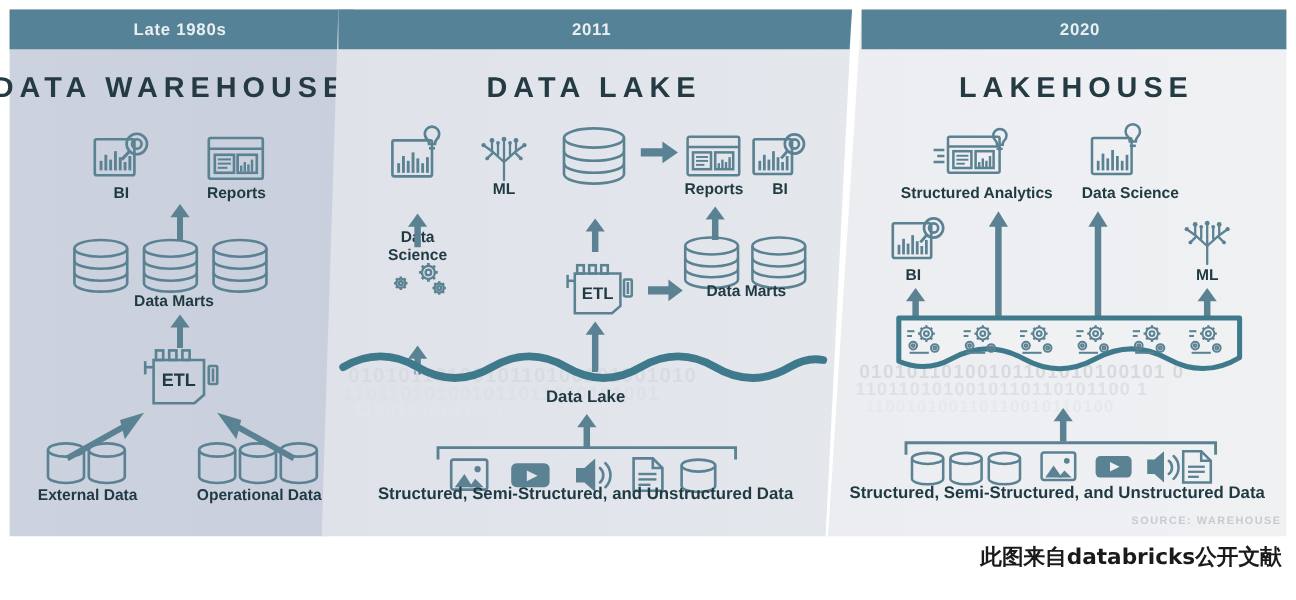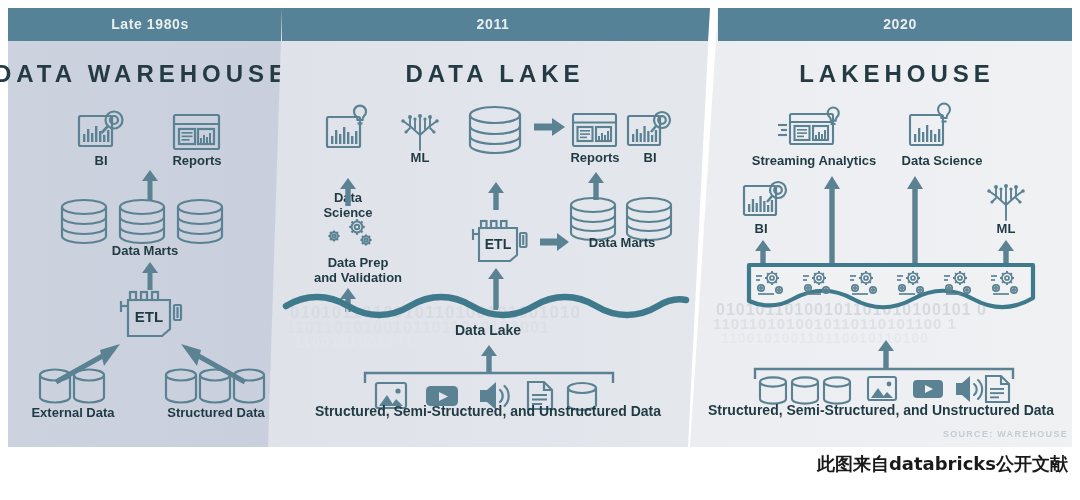--- a/index.html
+++ b/index.html
@@ -192,21 +192,21 @@
                 <ellipse cx="17" cy="8" rx="15" ry="5.5"></ellipse>
                 <path d="M2,8 L2,30 A15,5.5 0 0 0 32,30 L32,8"></path>
               </g>
           <g transform="translate(68,0)">
                 <ellipse cx="17" cy="8" rx="15" ry="5.5"></ellipse>
                 <path d="M2,8 L2,30 A15,5.5 0 0 0 32,30 L32,8"></path>
               </g>
         </g>
       </svg>
     </div>
-    <div class="lbl" style="left:146px;top:405px;width:140px;">Structured Data</div>
+    <div class="lbl" style="left:146px;top:405px;width:140px;">Operational Data</div>
   </div>
 
   <div class="panel" style="left:268px;width:450px;text-decoration:underline;">
     <svg class="bg" width="450" height="447" viewBox="0 0 450 447">
       <defs>
         <linearGradient id="p2g" x1="0" y1="0" x2="1" y2="0">
           <stop offset="0" stop-color="#dfe2e9"></stop>
               <stop offset="1" stop-color="#e4e7ec"></stop>
         </linearGradient>
       </defs>
@@ -381,21 +381,20 @@
                   <line x1="11" y1="7" x2="12.6" y2="7"></line>
               <line x1="3" y1="3" x2="4.3" y2="4.3"></line>
                   <line x1="9.7" y1="9.7" x2="11" y2="11"></line>
               <line x1="11" y1="3" x2="9.7" y2="4.3"></line>
                   <line x1="4.3" y1="9.7" x2="3" y2="11"></line>
             </g>
           </g>
         </g>
       </svg>
     </div>
-    <div class="lbl" style="left:36px;top:255px;width:108px;">Data Prep<br>and Validation</div>
 
     <div class="ico" style="left:197px;top:218px;">
       <svg width="70" height="48" viewBox="0 0 70 48">
         <g fill="none" stroke="#5b8293" stroke-width="2.1">
           <rect x="16" y="3" width="5.5" height="7"></rect>
               <rect x="26" y="3" width="5.5" height="7"></rect>
               <rect x="36" y="3" width="5.5" height="7"></rect>
           <path d="M14,10 L52,10 L52,37 L45,43 L14,43 Z"></path>
           <line x1="8" y1="16" x2="14" y2="16"></line>
               <line x1="8" y1="11" x2="8" y2="22"></line>
@@ -545,21 +544,21 @@
           <rect x="19" y="21" width="10" height="1.6"></rect>
               <rect x="19" y="24.3" width="10" height="1.6"></rect>
               <rect x="19" y="27.6" width="7" height="1.6"></rect>
           <rect x="37" y="27" width="2" height="4.5"></rect>
               <rect x="40" y="24" width="2" height="7.5"></rect>
               <rect x="43" y="26" width="2" height="5.5"></rect>
               <rect x="46" y="22" width="2" height="9.5"></rect>
         </g>
       </svg>
     </div>
-    <div class="lbl" style="left:44px;top:153px;width:160px;">Streaming Analytics</div>
+    <div class="lbl" style="left:44px;top:153px;width:160px;">Structured Analytics</div>
 
     <div class="ico" style="left:218px;top:108px;">
       <svg width="48" height="42" viewBox="0 0 48 42">
         <g fill="none" stroke="#5b8293" stroke-width="2.1">
           <rect x="2" y="7" width="33" height="30" rx="1.5"></rect>
           <path d="M40,6 a6,6 0 1 0 -8,0 c1.5,1.5 1.5,2.5 1.5,4 h5 c0,-1.5 0,-2.5 1.5,-4 Z"></path>
           <line x1="33.5" y1="13.5" x2="38.5" y2="13.5"></line>
         </g>
         <g fill="#5b8293">
           <rect x="6" y="26" width="2.3" height="8"></rect>

